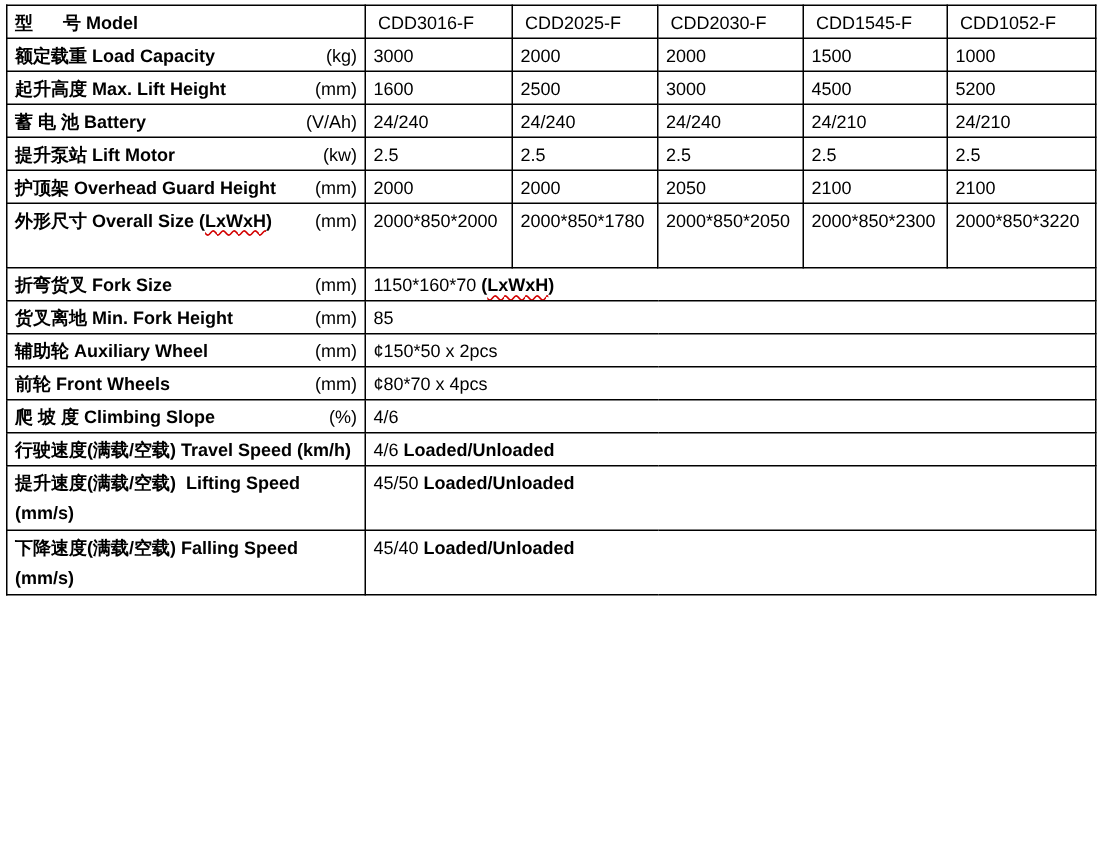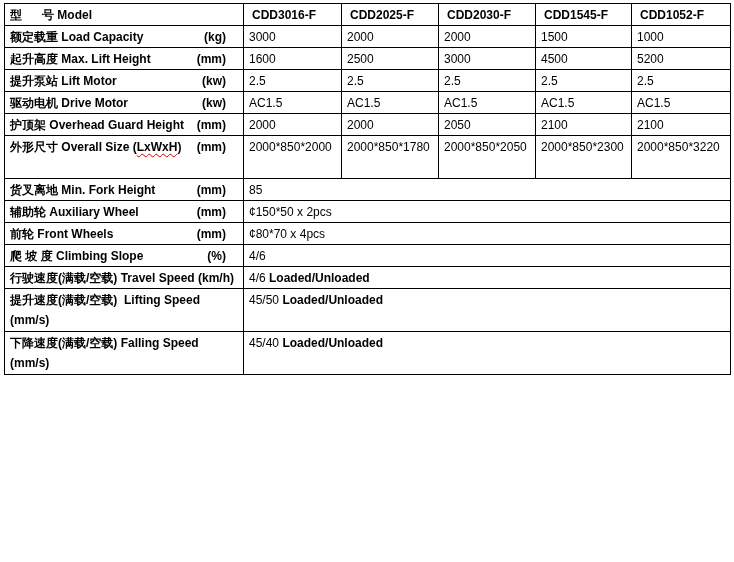--- a/index.html
+++ b/index.html
@@ -5,22 +5,22 @@
   *{box-sizing:border-box;}
   html,body{margin:0;padding:0;width:734px;height:562px;background:#ffffff;overflow:hidden;}
   body{font-family:"Liberation Sans","DejaVu Sans",sans-serif;font-size:12px;color:#000;}
   #sheet{position:absolute;left:4px;top:3px;}
   table{border-collapse:collapse;table-layout:fixed;width:726px;}
   td{border:1px solid #000;vertical-align:top;padding:1px 4px 0 5px;white-space:pre-wrap;
      line-height:20px;position:relative;overflow:hidden;}
   tr.s{height:21px;}
   tr.t{height:43px;}
   td.lab{font-weight:bold;}
-  td.hmodel{font-weight:bold;padding-left:8px;}
-  span.unit{position:absolute;right:17px;top:1px;line-height:20px;font-weight:bold;}
+  td.hmodel{font-weight:normal;padding-left:8px;}
+  span.unit{position:absolute;right:5px;top:1px;line-height:20px;font-weight:normal;}
   .b{font-weight:bold;}
   .wavy{text-decoration-line:underline;text-decoration-style:wavy;
         text-decoration-color:#d20000;text-decoration-thickness:1px;text-underline-offset:2px;}
 </style>
 </head>
 <body>
 
 <div id="sheet">
   <table>
     <colgroup>
@@ -50,50 +50,54 @@
         </tr>
         <tr class="s">
           <td class="lab">起升高度 Max. Lift Height<span class="unit">(mm)</span></td>
           <td>1600</td>
           <td>2500</td>
           <td>3000</td>
           <td>4500</td>
           <td>5200</td>
         </tr>
         <tr class="s">
+          <td class="lab">蓄 电 池 Battery<span class="unit">(V/Ah)</span></td>
+          <td>24/240</td>
+          <td>24/240</td>
+          <td>24/240</td>
+          <td>24/210</td>
+          <td>24/210</td>
+        </tr>
+        <tr class="s">
           <td class="lab">提升泵站 Lift Motor<span class="unit">(kw)</span></td>
           <td>2.5</td>
           <td>2.5</td>
           <td>2.5</td>
           <td>2.5</td>
           <td>2.5</td>
-        </tr>
-        <tr class="s">
-          <td class="lab">驱动电机 Drive Motor<span class="unit">(kw)</span></td>
-          <td>AC1.5</td>
-          <td>AC1.5</td>
-          <td>AC1.5</td>
-          <td>AC1.5</td>
-          <td>AC1.5</td>
         </tr>
         <tr class="s">
           <td class="lab">护顶架 Overhead Guard Height<span class="unit">(mm)</span></td>
           <td>2000</td>
           <td>2000</td>
           <td>2050</td>
           <td>2100</td>
           <td>2100</td>
         </tr>
         <tr class="t">
           <td class="lab">外形尺寸 Overall Size (<span class="wavy">LxWxH</span>)<span class="unit">(mm)</span></td>
           <td>2000*850*2000</td>
           <td>2000*850*1780</td>
           <td>2000*850*2050</td>
           <td>2000*850*2300</td>
           <td>2000*850*3220</td>
+        </tr>
+        <tr class="s">
+          <td class="lab">折弯货叉 Fork Size<span class="unit">(mm)</span></td>
+          <td colspan="5">1150*160*70 <span class="b">(<span class="wavy">LxWxH</span>)</span></td>
         </tr>
         <tr class="s">
           <td class="lab">货叉离地 Min. Fork Height<span class="unit">(mm)</span></td>
           <td colspan="5">85</td>
         </tr>
         <tr class="s">
           <td class="lab">辅助轮 Auxiliary Wheel<span class="unit">(mm)</span></td>
           <td colspan="5">¢150*50 x 2pcs</td>
         </tr>
         <tr class="s">

